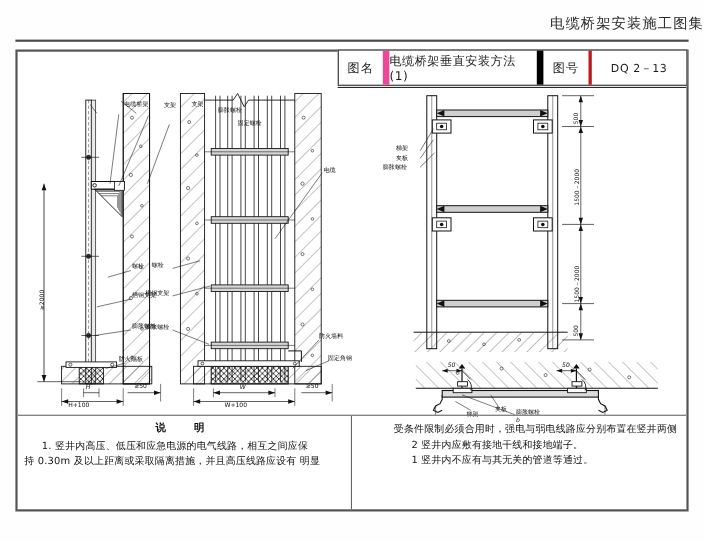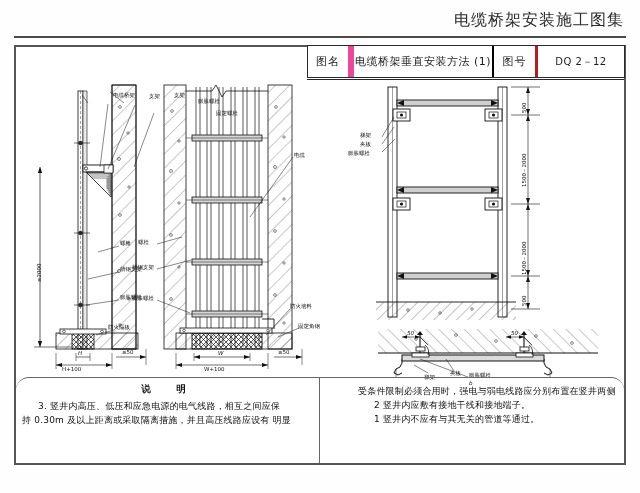--- a/index.html
+++ b/index.html
@@ -11,40 +11,40 @@
     position:relative;
   }
   .page{position:absolute;left:0;top:0;width:640px;height:493px;background:#fefefe;}
 
   
   .doc-header{
     position:absolute;left:0;top:10px;width:640px;height:24px;
     text-align:right;
   }
   .doc-header .t{
-    display:inline-block;margin-right:16px;
-    font-size:16px;letter-spacing:1px;color:#2b2b2b;
+    display:inline-block;margin-right:0;
+    font-size:13px;letter-spacing:1px;color:#2b2b2b;
   }
   .head-rule{
     position:absolute;left:14px;top:36px;width:612px;height:0;
     border-top:2px solid #4a4a4a;
   }
 
   
   .titleblock{
     position:absolute;left:307px;top:45px;width:318px;height:33px;
     border:1px solid #2a2a2a;display:flex;align-items:stretch;background:#fff;
     box-sizing:border-box;
   }
   .tb-cell{
     display:flex;align-items:center;justify-content:center;
     font-size:11px;box-sizing:border-box;color:#1b1b1b;
   }
   .tb-label{width:46px;border-right:6px solid #ec4899;letter-spacing:1px;}
-  .tb-title{flex:1;border-right:2px solid #000000;letter-spacing:.5px;}
+  .tb-title{flex:1;border-right:6px solid #000000;letter-spacing:.5px;}
   .tb-label2{width:44px;border-right:3px solid #b91c1c;letter-spacing:1px;}
   .tb-code{width:86px;font-size:10px;letter-spacing:.5px;}
 
   
   .frame{
     position:absolute;left:14px;top:45px;width:612px;height:420px;
     border:2px solid #555;box-sizing:border-box;background:#fff;
     overflow:hidden;
   }
   .frame-inner{position:absolute;left:0;top:0;width:608px;height:416px;}
@@ -69,21 +69,21 @@
     transform-origin:0 0;transform:rotate(-90deg);
   }
   .dim{
     position:absolute;font-size:5.5px;color:#111;white-space:nowrap;
   }
   .dim-i{font-style:italic;}
 
   
   .notes{
     position:absolute;left:0;top:330px;width:608px;height:86px;
-    border-top:1px solid #666;box-sizing:border-box;border-radius:13px;
+    border-top:1px solid #666;box-sizing:border-box;
   }
   .notes-col{
     position:absolute;top:0;height:86px;box-sizing:border-box;
     padding:4px 6px 0 6px;
   }
   .col-left{left:0;width:304px;border-right:1px solid #666;}
   .col-right{left:304px;width:304px;margin-left:32px;}
   .notes-head{
     text-align:center;font-size:9.5px;letter-spacing:8px;
     margin:1px 0 3px 0;color:#111;font-weight:bold;
@@ -438,32 +438,32 @@
         <span class="lbl" style="left:434px;top:324px;">夹板</span>
         <span class="lbl" style="left:453px;top:326px;">膨胀螺栓</span>
         <span class="dim dim-i" style="left:453px;top:333px;">b</span>
         <span class="dim dim-i" style="left:391px;top:283px;">50</span>
         <span class="dim dim-i" style="left:495px;top:283px;">50</span>
       </div>
 
       <div class="notes">
         <div class="notes-col col-left">
           <div class="notes-head">说　明</div>
-          <div class="note-line note-indent">3. 竖井内高压、低压和应急电源的电气线路，相互之间应保</div>
+          <div class="note-line note-indent">1. 竖井内高压、低压和应急电源的电气线路，相互之间应保</div>
           <div class="note-line">持 0.30m 及以上距离或采取隔离措施，并且高压线路应设有 明显</div>
         </div>
         <div class="notes-col col-right">
           <div class="note-line" style="margin-top:2px;">受条件限制必须合用时，强电与弱电线路应分别布置在竖井两侧</div>
           <div class="note-line note-indent">2  竖井内应敷有接地干线和接地端子。</div>
           <div class="note-line note-indent">1  竖井内不应有与其无关的管道等通过。</div>
         </div>
       </div>
     </div>
   </div>
 
   <div class="titleblock">
     <div class="tb-cell tb-label">图名</div>
     <div class="tb-cell tb-title">电缆桥架垂直安装方法  (1)</div>
     <div class="tb-cell tb-label2">图号</div>
-    <div class="tb-cell tb-code">DQ 2－12</div>
+    <div class="tb-cell tb-code">DQ 2－13</div>
   </div>
 
 </div>
 
 </body></html>

